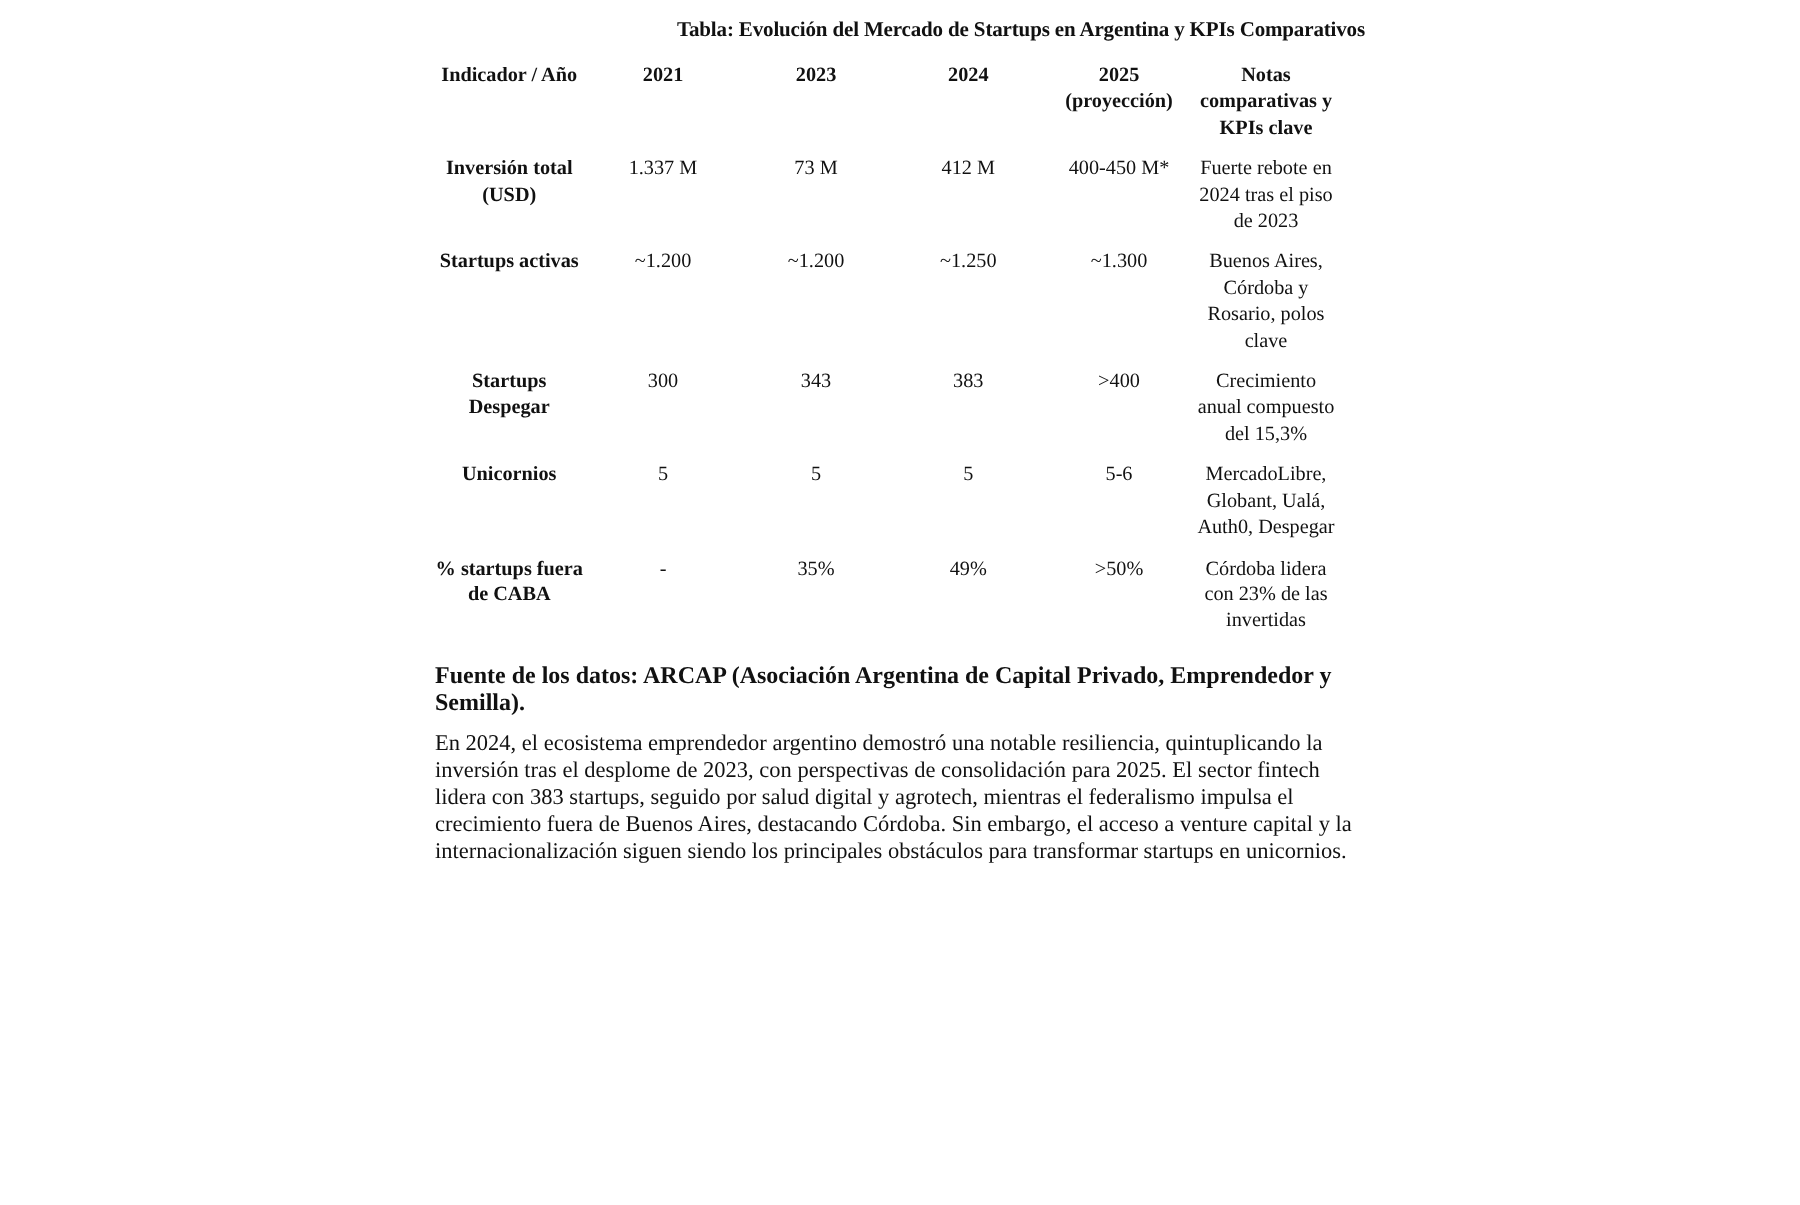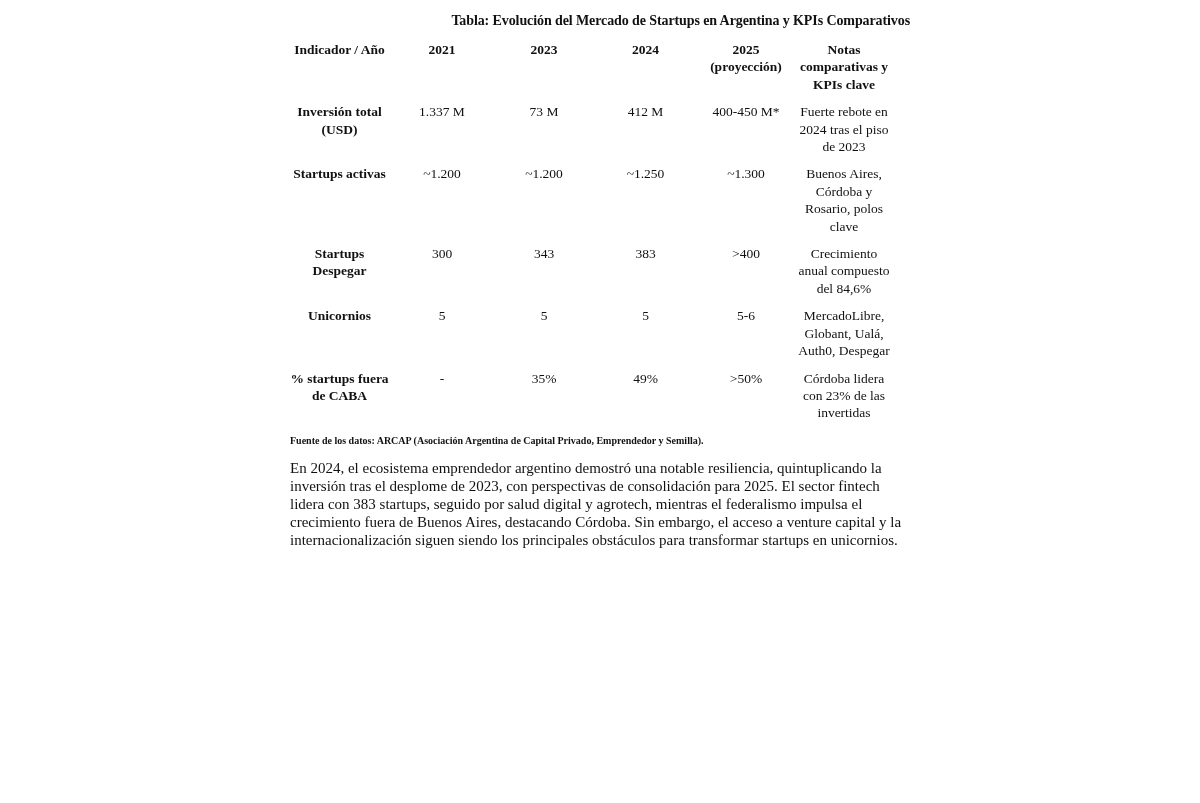--- a/index.html
+++ b/index.html
@@ -7,21 +7,21 @@
          font-family:"Liberation Serif", "DejaVu Serif", serif; color:#111; }
   .doc { position:absolute; left:290px; top:12px; width:620px; }
   .title { font-weight:bold; font-size:14px; line-height:18px; margin:0 0 11px 0; letter-spacing:-0.1px;text-align:right; }
   table { border-collapse:collapse; table-layout:fixed; width:604px; }
   td, th { vertical-align:top; text-align:center; padding:0 4px 10px 0; font-size:13.5px; line-height:17.4px; font-weight:normal; }
   th { font-weight:bold; }
   td.rowhead { font-weight:bold; }
   col.c0 { width:103px; } col.c1 { width:102px; } col.c2 { width:102px; }
   col.c3 { width:101px; } col.c4 { width:100px; } col.c5 { width:96px; }
   tr.r-sect td { padding-bottom:2px; }
-  .source { font-weight:bold; font-size:10px; line-height:18px; margin:0 0 9px 0; width:600px; }
+  .source { font-weight:bold; font-size:16px; line-height:18px; margin:10px 0 9px 0; width:600px; }
   .para { font-size:15px; line-height:18px; margin:0; width:625px; }
 </style>
 </head>
 <body>
 
 <div class="doc">
   <div class="title">Tabla: Evolución del Mercado de Startups en Argentina y KPIs Comparativos</div>
   <table>
     <colgroup>
         <col class="c0">
@@ -55,21 +55,21 @@
       <td>~1.250</td>
       <td>~1.300</td>
       <td>Buenos Aires, Córdoba y Rosario, polos clave</td>
     </tr>
     <tr>
       <td class="rowhead">Startups Despegar</td>
       <td>300</td>
       <td>343</td>
       <td>383</td>
       <td>&gt;400</td>
-      <td>Crecimiento anual compuesto del 84,6%</td>
+      <td>Crecimiento anual compuesto del 15,3%</td>
     </tr>
     <tr>
       <td class="rowhead">Unicornios</td>
       <td>5</td>
       <td>5</td>
       <td>5</td>
       <td>5-6</td>
       <td>MercadoLibre, Globant, Ualá, Auth0, Despegar</td>
     </tr>
     <tr>

